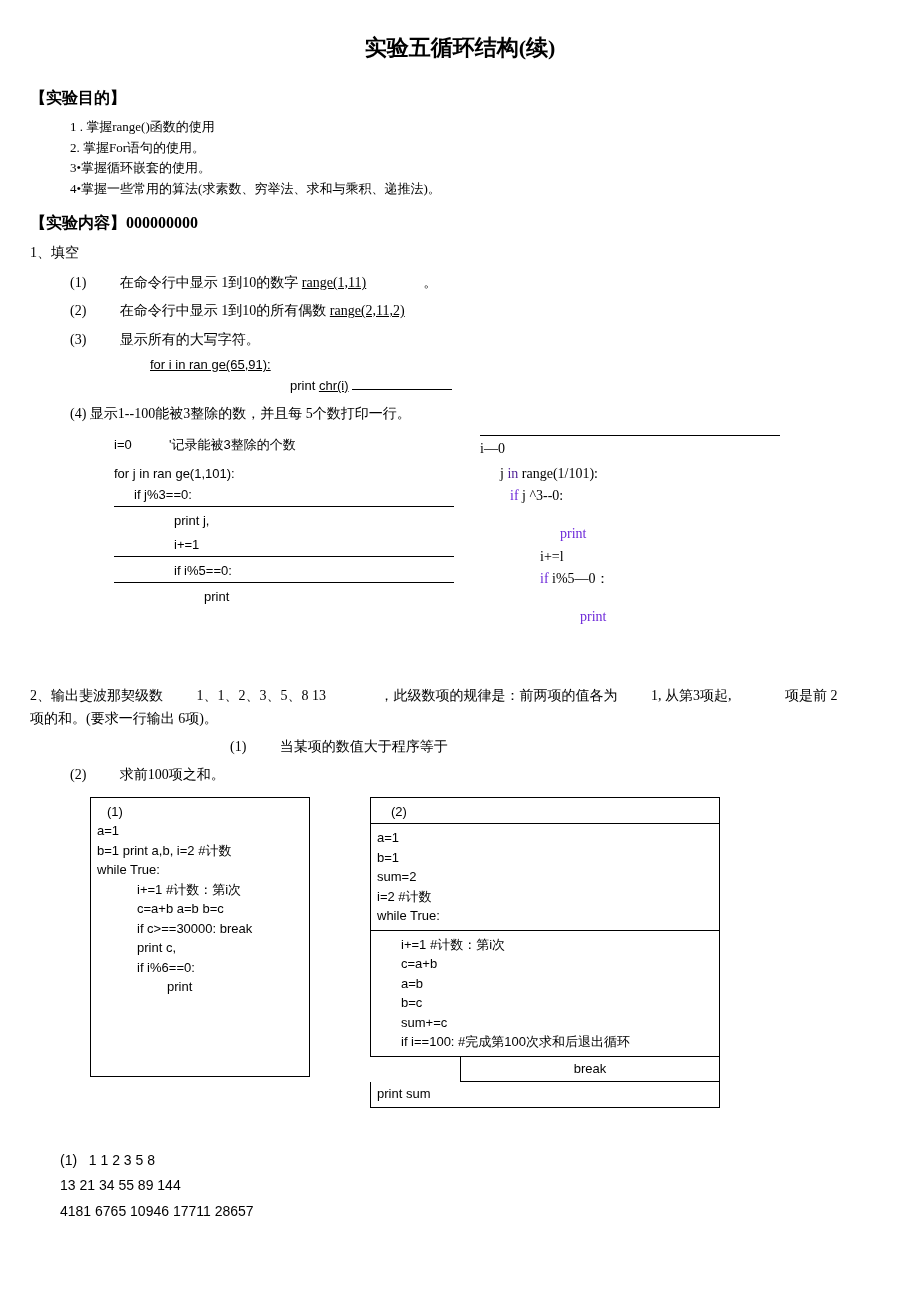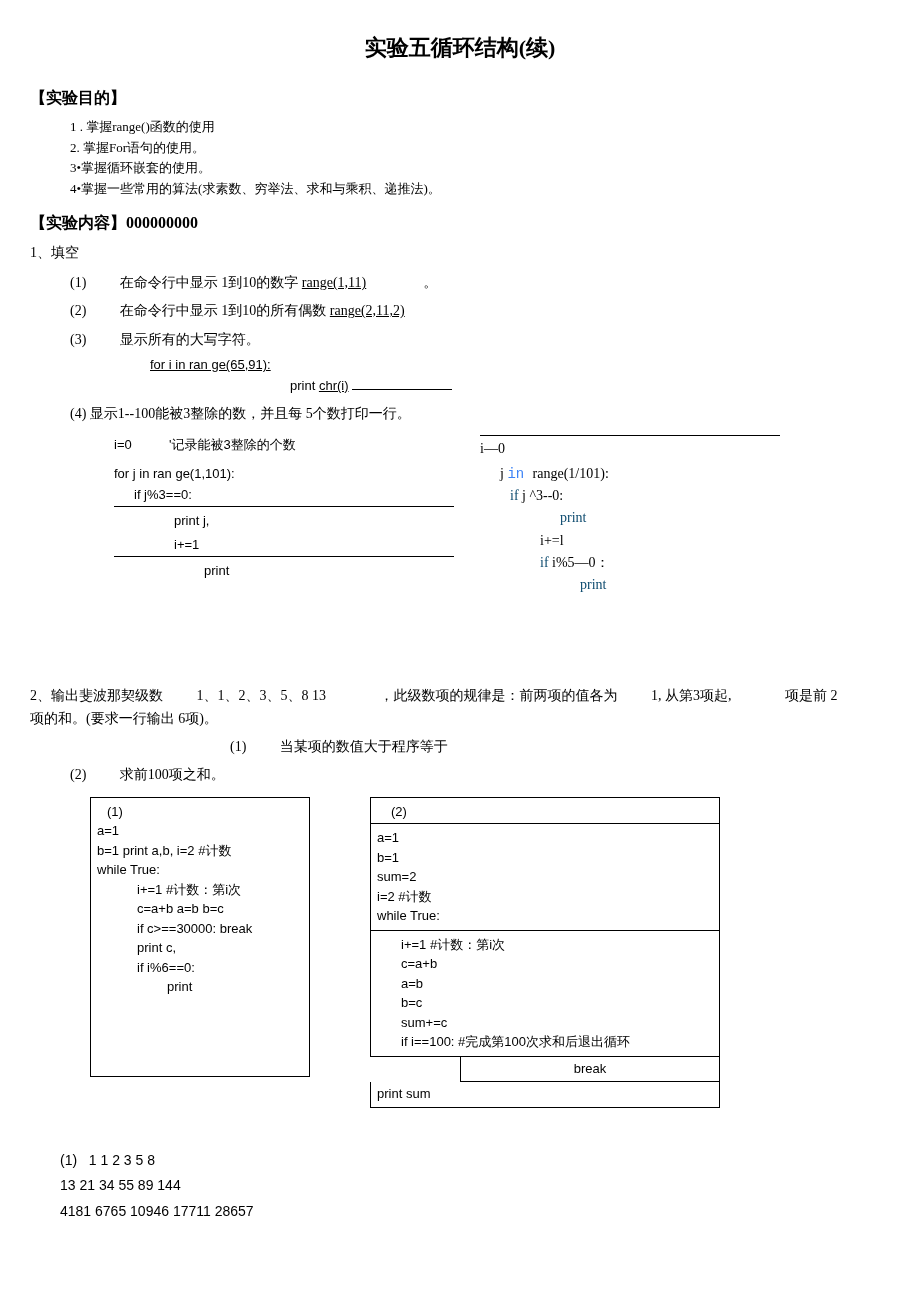--- a/index.html
+++ b/index.html
@@ -54,22 +54,22 @@
       font-family: "Times New Roman", serif;
     }
     .fill-line {
       border-bottom: 1px solid #000;
       padding-left: 40px;
       margin-bottom: 4px;
       font-family: Arial, sans-serif;
       font-size: 13px;
     }
     .noborder { border-bottom: none; }
-    .orange { color: #0c4a6e; }
-    .blue { color: #3b82f6; font-family: Liberation Mono, monospace; }
+    .orange { color: #6d28d9; margin-top: 16px; }
+    .blue { color: #4c1d95; }
     .black { color: #000; }
     .q2-head { margin-top: 30px; }
     .code-boxes {
       display: flex;
       gap: 60px;
       margin-top: 10px;
       margin-left: 60px;
       align-items: flex-start;
     }
     .code-box {
@@ -172,20 +172,21 @@
   <div class="q4-left">
     <div style="margin-bottom:8px;font-family:Arial;font-size:13px;">
       <span>i=0</span>
       <span style="display:inline-block;width:30px;"></span>
       <span>'记录能被3整除的个数</span>
     </div>
     <div style="font-family:Arial;font-size:13px;">for j in ran ge(1,101):</div>
     <div class="fill-line" style="padding-left:20px;">if j%3==0:</div>
     <div class="fill-line" style="padding-left:60px;border-bottom:none;">print j,</div>
     <div class="fill-line" style="padding-left:60px;">i+=1</div>
+    <div class="fill-line" style="padding-left:60px;">if i%5==0:</div>
     <div class="fill-line noborder" style="padding-left:90px;">print</div>
   </div>
   <div class="q4-right">
     <div style="border-top:1px solid #000;padding-top:2px;">
       <span>i—0</span>
     </div>
     <div style="margin-top:2px;padding-left:20px;">
       <span class="black">j </span><span class="blue">in </span><span class="black">range</span><span class="black">(1/101):</span>
     </div>
     <div style="padding-left:30px;">

